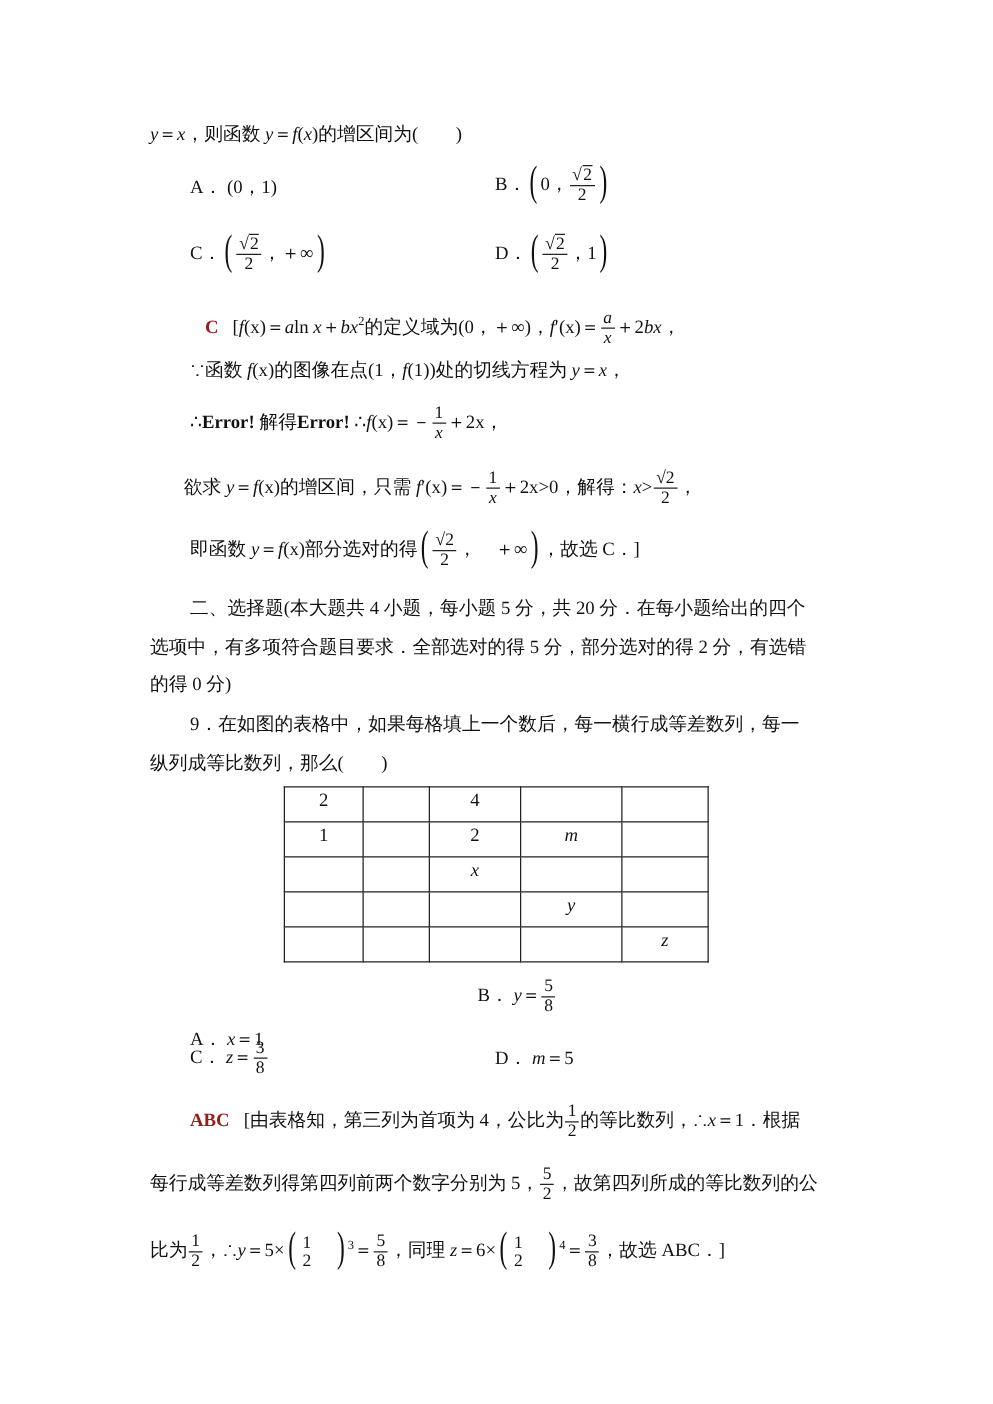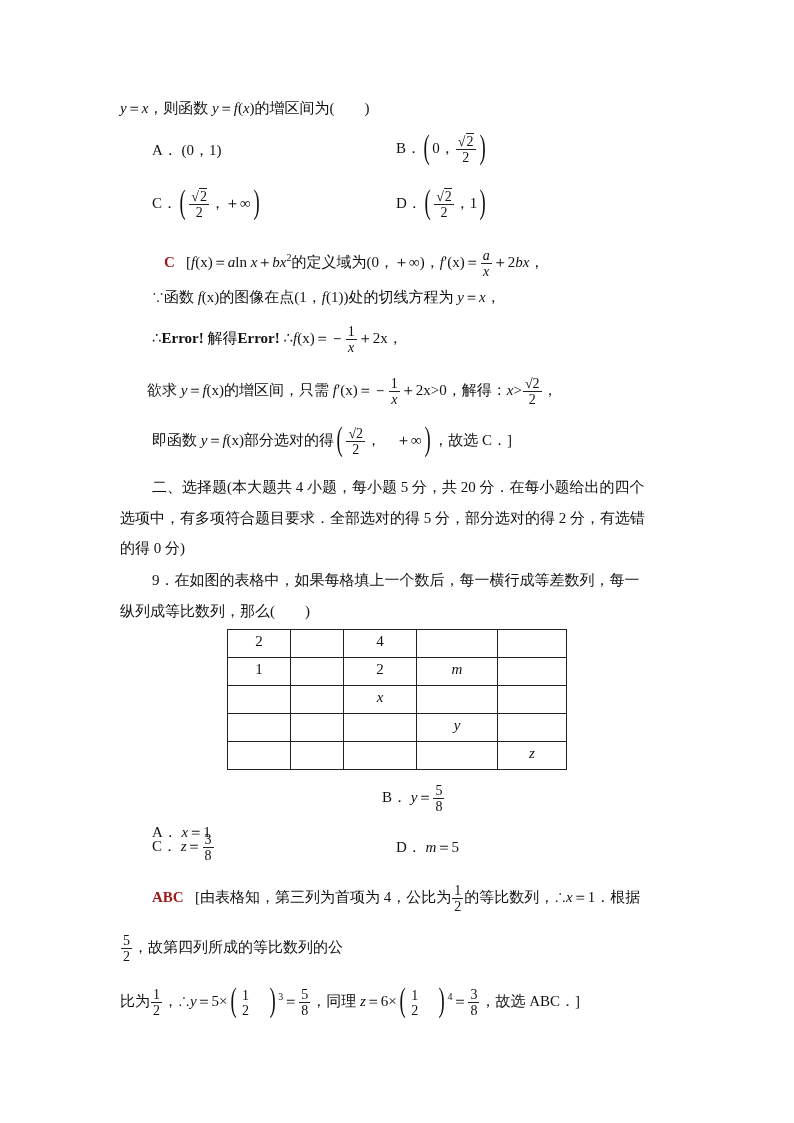--- a/index.html
+++ b/index.html
@@ -123,18 +123,18 @@
 <div class="ln" style="left:396px; top:837px;">
   <span>D．</span> <span class="i">m</span><span>＝5</span>
 </div>
 
 <div class="ln" style="left:152px; top:878px; line-height:38px;">
   <span class="ans">ABC</span>
   &nbsp;&nbsp;<span>[由表格知，第三列为首项为 4，公比为</span><span class="frac"><span class="n">1</span><span class="d">2</span></span><span>的等比数列，∴</span><span class="i">x</span><span>＝1．根据</span>
 </div>
 
 <div class="ln" style="left:120px; top:928px; line-height:38px;">
-  <span class="frac"><span class="n">5</span><span class="d">2</span></span><span>，故第四列所成的等比数列的公</span>
+  <span>每行成等差数列得第四列前两个数字分别为 5，</span><span class="frac"><span class="n">5</span><span class="d">2</span></span><span>，故第四列所成的等比数列的公</span>
 </div>
 
 <div class="ln" style="left:120px; top:975px; line-height:44px;font-family:Liberation Serif, serif;">
   <span>比为</span><span class="frac"><span class="n">1</span><span class="d">2</span></span><span>，∴</span><span class="i">y</span><span>＝5×</span><span class="paren">(</span><span class="frac nobar"><span class="n">1</span><span class="d">2</span></span>&nbsp;&nbsp;&nbsp;&nbsp;<span class="paren">)</span><sup>3</sup><span>＝</span><span class="frac"><span class="n">5</span><span class="d">8</span></span><span>，同理 </span><span class="i">z</span><span>＝6×</span><span class="paren">(</span><span class="frac nobar"><span class="n">1</span><span class="d">2</span></span>&nbsp;&nbsp;&nbsp;&nbsp;<span class="paren">)</span><sup>4</sup><span>＝</span><span class="frac"><span class="n">3</span><span class="d">8</span></span><span>，故选 ABC．]</span>
 </div>
 
 </body></html>

